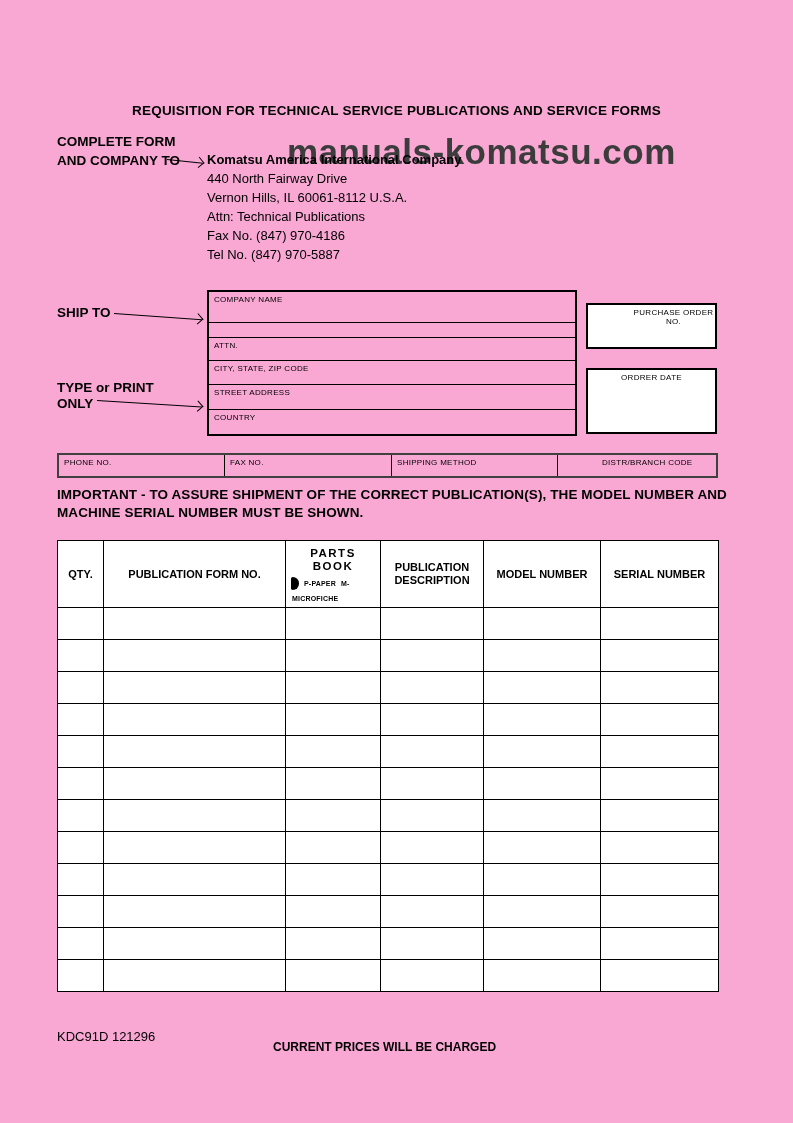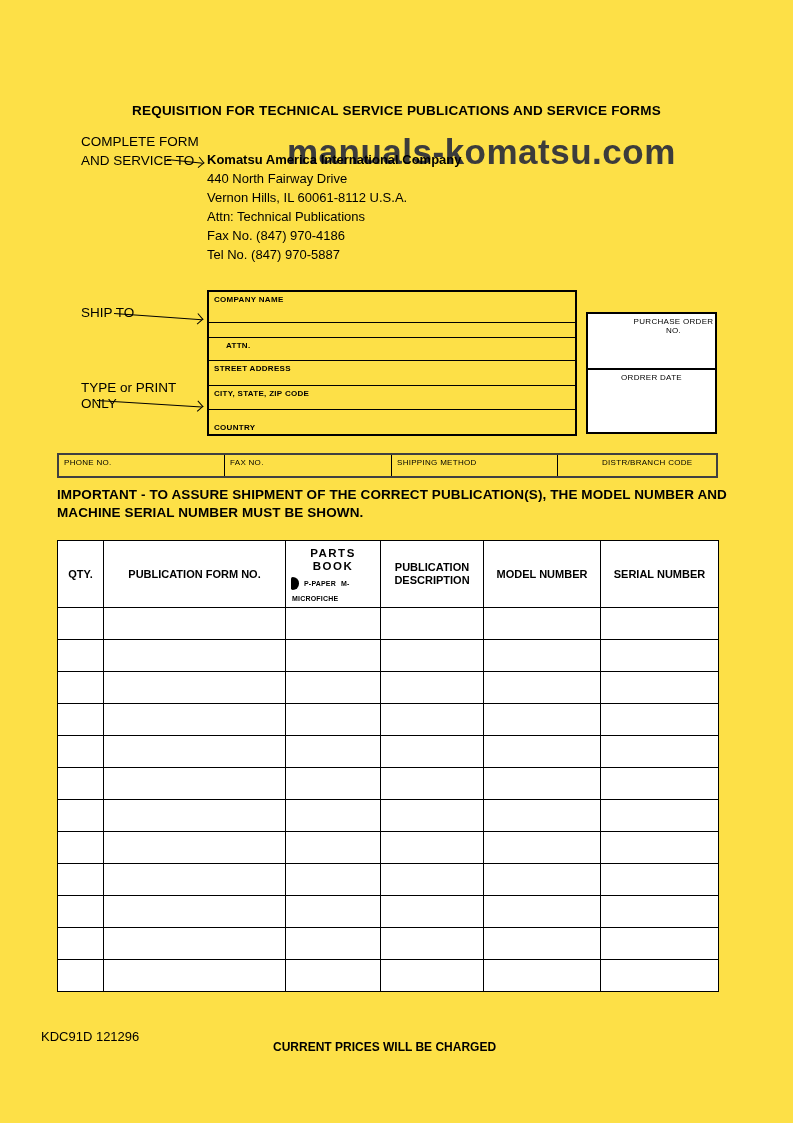--- a/index.html
+++ b/index.html
@@ -1,62 +1,62 @@
 <!DOCTYPE html>
 <html><head>
 <meta charset="utf-8">
 <style>
   * { margin:0; padding:0; box-sizing:border-box; }
   html,body { background:#ffffff; }
   .page {
-    position:relative; width:793px; height:1123px; background:#fde047;
+    position:relative; width:793px; height:1123px; background:#f9a8d4;
     font-family:"Liberation Sans", sans-serif; color:#000; overflow:hidden;
   }
   .page-title {
     position:absolute; top:103px; left:0; width:100%; text-align:center;
     font-size:13.5px; font-weight:bold; letter-spacing:0.2px;
   }
   .watermark {
     position:absolute; top:132px; left:287px; font-size:35px; font-weight:600;
     color:#3c3c3c; letter-spacing:0.5px; white-space:nowrap;
   }
-  .blabel { position:absolute; font-size:13.5px; font-weight:normal; white-space:nowrap;margin-left:24px; }
+  .blabel { position:absolute; font-size:13.5px; font-weight:bold; white-space:nowrap; }
   .lbl-complete { top:134px; left:57px; }
   .lbl-return   { top:153px; left:57px; }
   .lbl-shipto   { top:305px; left:57px; }
   .lbl-type1    { top:380px; left:57px; }
   .lbl-type2    { top:396px; left:57px; }
 
   .address { position:absolute; top:150px; left:207px; font-size:13px; line-height:19px; }
   .addr-company { font-weight:bold; }
 
   .arrow { position:absolute; border-top:1.5px solid #000; transform-origin:left center; }
   .arrow::after {
     content:""; position:absolute; right:0; top:-4.6px; width:7px; height:7px;
     border-top:1.5px solid #000; border-right:1.5px solid #000; transform:rotate(45deg);
   }
   .arrow-return { top:159px; left:167px; width:36px; transform:rotate(6deg); }
   .arrow-ship   { top:313px; left:114px; width:88px; transform:rotate(4deg); }
   .arrow-type   { top:400px; left:97px;  width:105px; transform:rotate(3.5deg); }
 
   .shipto-box {
     position:absolute; top:290px; left:207px; width:370px; height:146px;
-    border:2px solid #000; display:flex; flex-direction:column;font-weight:bold;
+    border:2px solid #000; display:flex; flex-direction:column;
   }
   .shipto-row { border-bottom:1px solid #000; }
-  .shipto-row:last-child { border-bottom:none; flex:1;margin-top:10px; }
-  .r-company { height:31px; } .r-blank { height:15px; } .r-attn { height:23px;padding-left:12px; }
+  .shipto-row:last-child { border-bottom:none; flex:1; }
+  .r-company { height:31px; } .r-blank { height:15px; } .r-attn { height:23px; }
   .r-street { height:25px; } .r-city { height:24px; }
   .flabel {
     display:block; font-size:8px; letter-spacing:0.3px; padding:3px 0 0 5px; color:#000;
   }
   .side-box {
     position:absolute; left:586px; width:131px; border:2px solid #000; background:#fff;
   }
-  .box-po { top:312px; height:60px;padding-left:44px; }
+  .box-po { top:303px; height:46px;padding-left:44px; }
   .box-od { top:368px; height:66px; }
   .side-box .flabel { text-align:center; padding-left:0; }
 
   .contact-strip {
     position:absolute; top:453px; left:57px; width:661px; height:25px;
     border:2px solid #404040; display:flex;
   }
   .contact-cell { border-right:1px solid #000; }
   .contact-cell:last-child { border-right:none; }
   .cc-phone { width:166px; } .cc-fax { width:167px; } .cc-ship { width:166px; } .cc-distr { flex:1;margin-left:39px; }
@@ -76,33 +76,33 @@
     vertical-align:middle; padding:2px; line-height:13px;
   }
   .pub-table td { height:32px; }
   .th-parts { vertical-align:top; }
   .pb-title { font-size:11.5px; font-weight:bold; letter-spacing:1.5px; margin-top:4px; text-align:center; }
   .pb-row { display:flex; align-items:center; justify-content:flex-start; margin:4px 0 0 3px; gap:5px; }
   .pb-glyph { width:8px; height:13px; background:#000; border-radius:2px 7px 7px 2px; flex:0 0 auto; }
   .pb-small { font-size:7px; font-weight:bold; letter-spacing:0.2px; }
   .pb-fiche { text-align:left; margin:2px 0 0 4px; }
 
-  .footer-code   { position:absolute; top:1029px; left:41px;  font-size:13px; }
+  .footer-code   { position:absolute; top:1029px; left:57px;  font-size:13px; }
   .footer-notice { position:absolute; top:1028px; left:273px; font-size:12px; font-weight:bold;margin-top:12px; }
 </style>
 </head>
 <body>
 
 <div class="page">
 
   <div class="page-title">REQUISITION FOR TECHNICAL SERVICE PUBLICATIONS AND SERVICE FORMS</div>
   <div class="watermark">manuals-komatsu.com</div>
 
   <div class="blabel lbl-complete">COMPLETE FORM</div>
-  <div class="blabel lbl-return">AND SERVICE TO</div>
+  <div class="blabel lbl-return">AND COMPANY TO</div>
   <div class="arrow arrow-return"></div>
 
   <div class="address">
     <div class="addr-company">Komatsu America International Company</div>
     <div>440 North Fairway Drive</div>
     <div>Vernon Hills, IL 60061-8112 U.S.A.</div>
     <div>Attn: Technical Publications</div>
     <div>Fax No. (847) 970-4186</div>
     <div>Tel No. (847) 970-5887</div>
   </div>
@@ -115,25 +115,25 @@
   <div class="arrow arrow-type"></div>
 
   <div class="shipto-box">
     <div class="shipto-row r-company">
       <span class="flabel">COMPANY NAME</span>
     </div>
     <div class="shipto-row r-blank"></div>
     <div class="shipto-row r-attn">
       <span class="flabel">ATTN.</span>
     </div>
+    <div class="shipto-row r-city">
+      <span class="flabel">CITY, STATE, ZIP CODE</span>
+    </div>
     <div class="shipto-row r-street">
       <span class="flabel">STREET ADDRESS</span>
-    </div>
-    <div class="shipto-row r-city">
-      <span class="flabel">CITY, STATE, ZIP CODE</span>
     </div>
     <div class="shipto-row">
       <span class="flabel">COUNTRY</span>
     </div>
   </div>
 
   <div class="side-box box-po">
     <span class="flabel">PURCHASE ORDER NO.</span>
   </div>
   <div class="side-box box-od">

